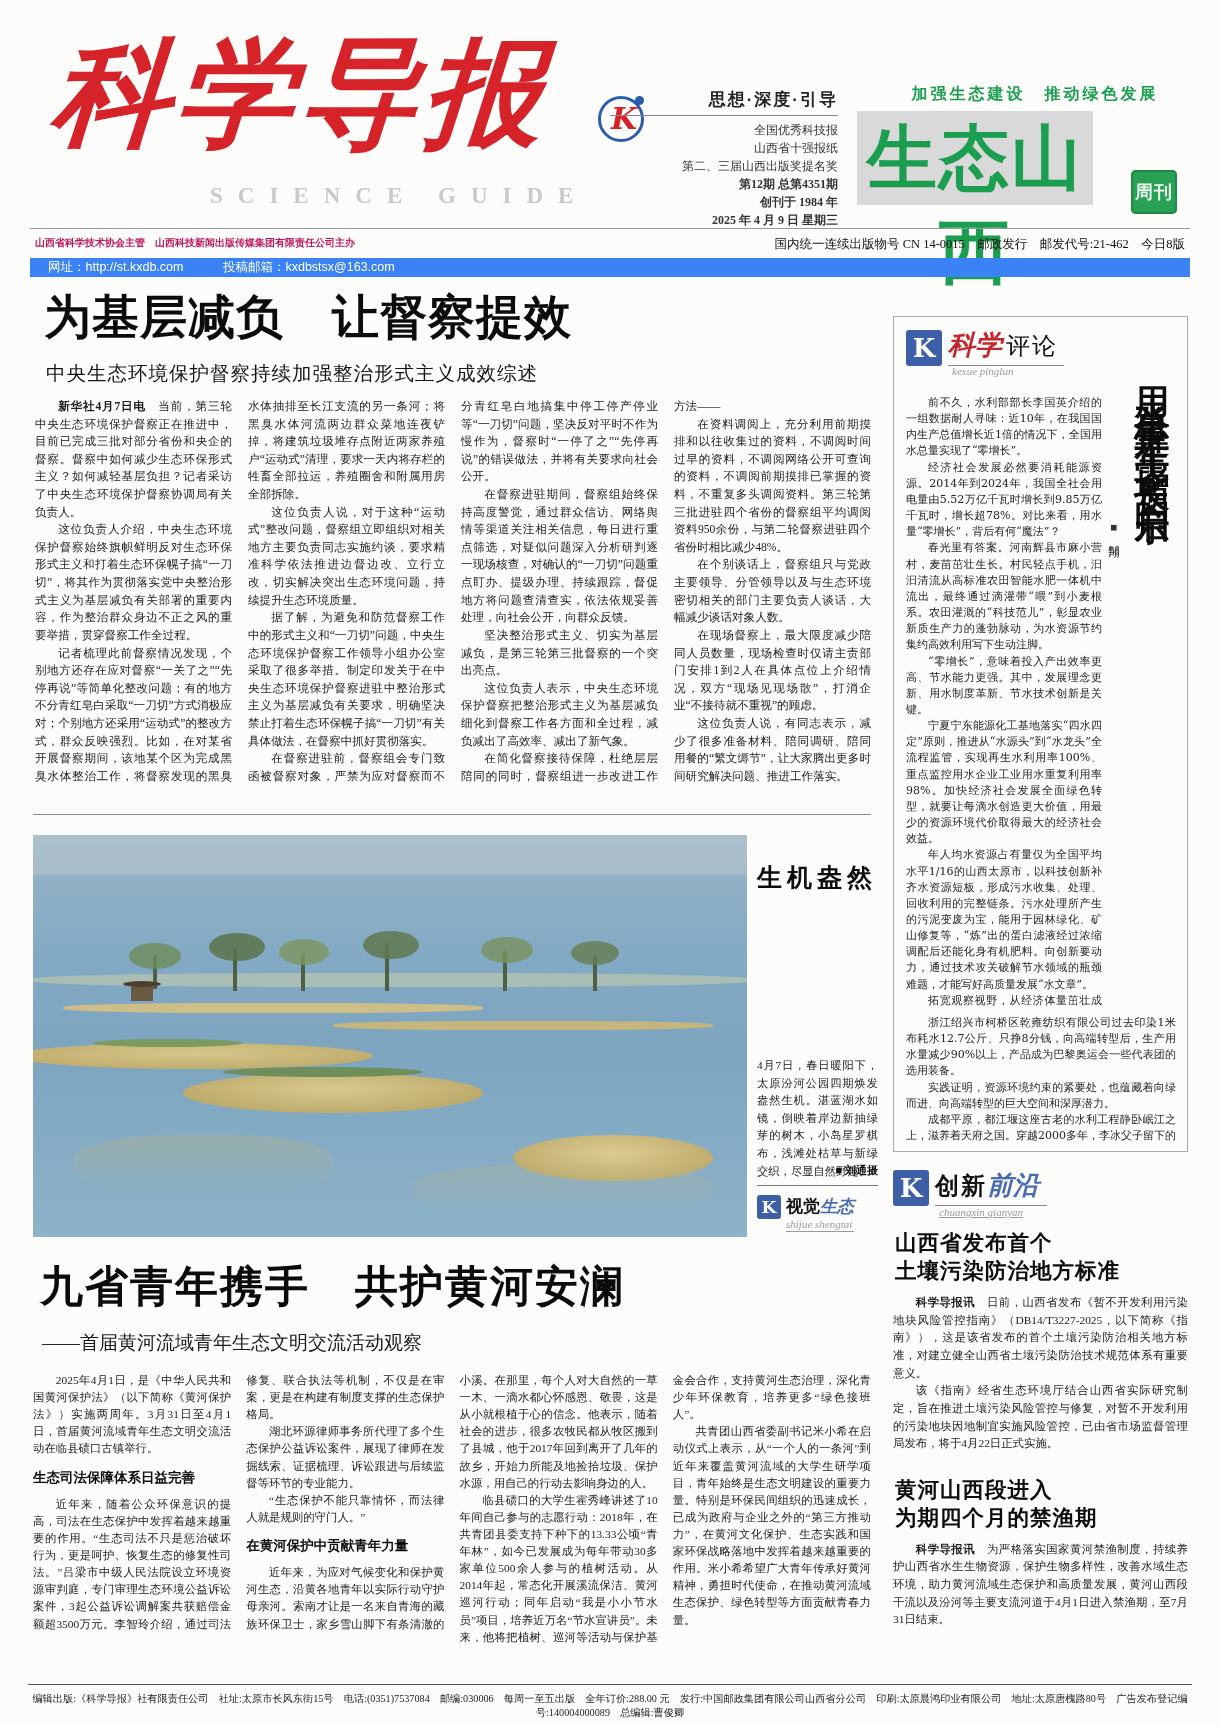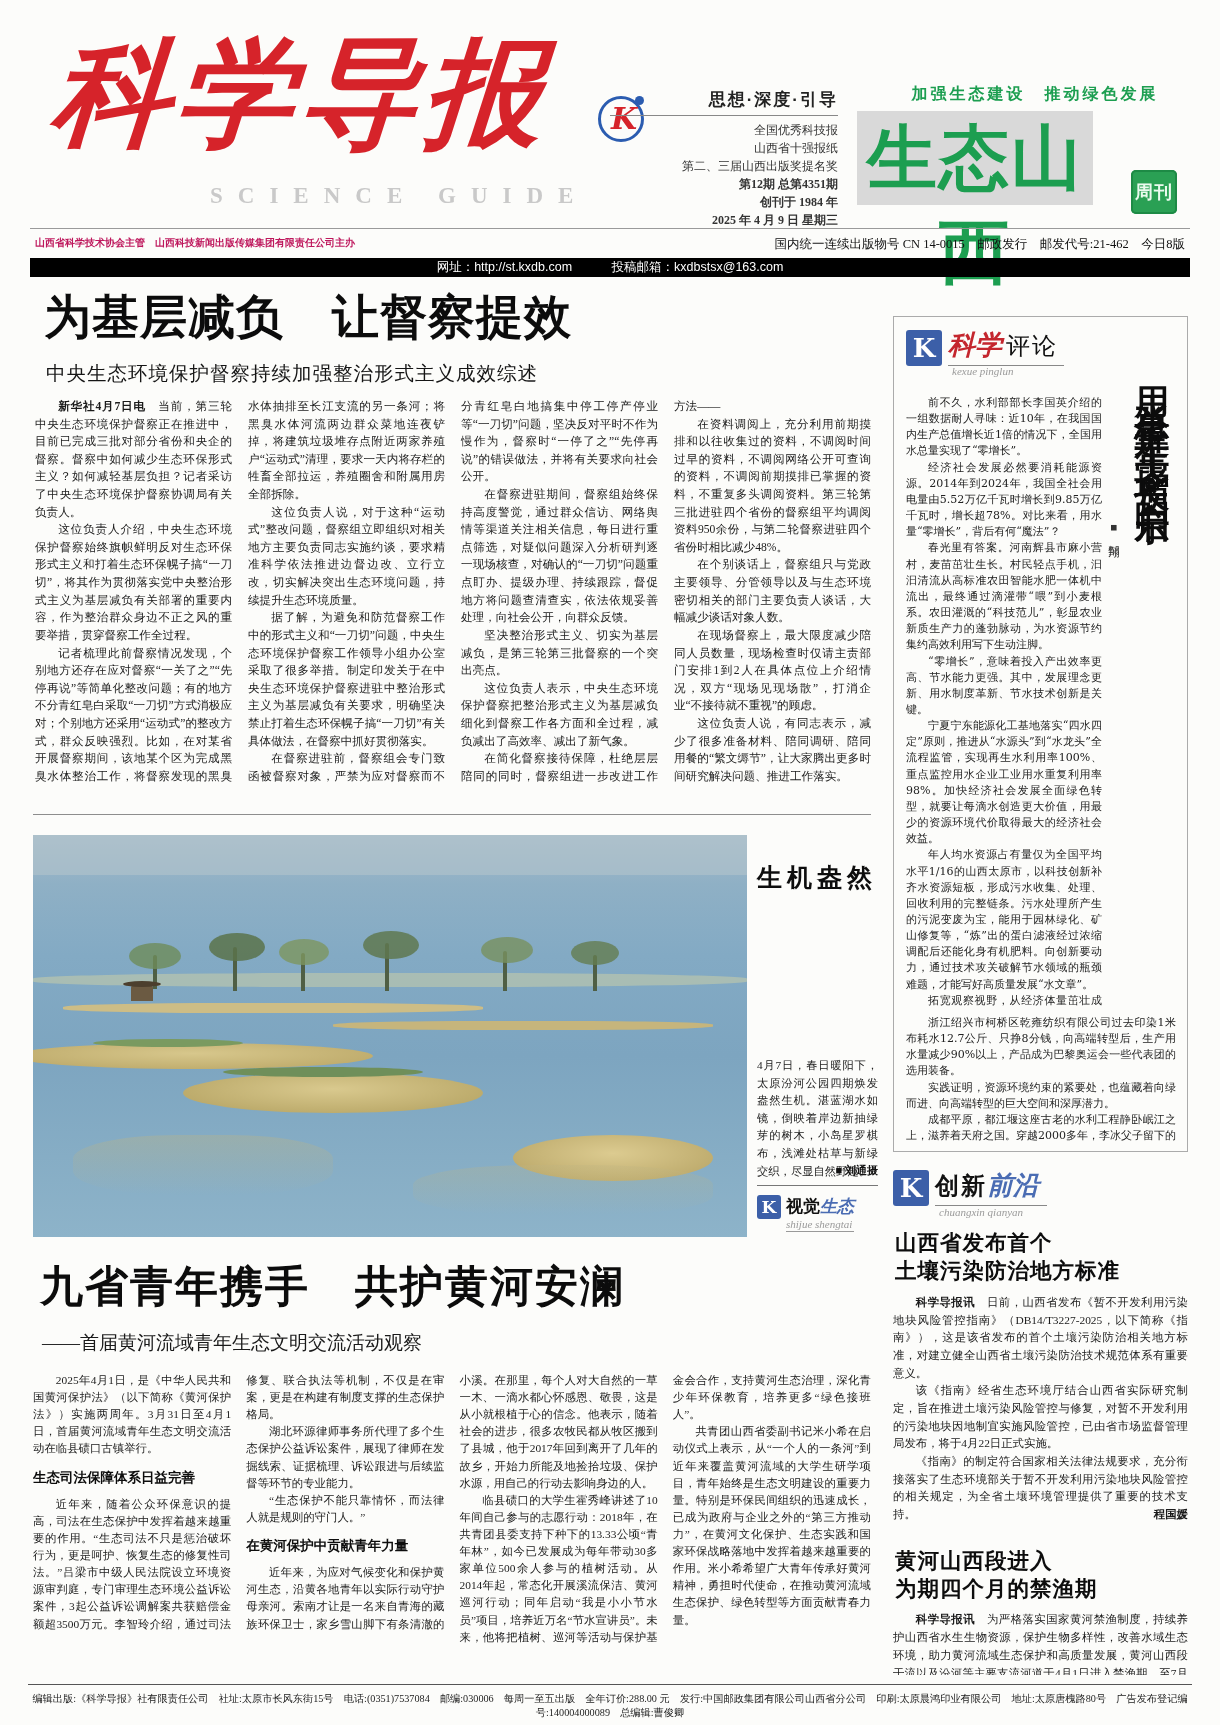--- a/index.html
+++ b/index.html
@@ -27,22 +27,22 @@
     text-align:center;}
   .eco-band .t{font-size:70px;line-height:94px;font-weight:900;color:#1c9e50;letter-spacing:2px;
     font-family:"DejaVu Serif",serif;}
   .weekly-seal{position:absolute;left:1131px;top:170px;width:46px;height:44px;background:#2aa054;
     border-radius:5px;color:#eafaee;font-size:18px;font-weight:bold;text-align:center;line-height:44px;
     letter-spacing:1px;font-family:"DejaVu Serif",serif;box-shadow:inset 0 0 0 2px #1d8a45;}
   .rule-top{position:absolute;left:30px;top:228px;width:1160px;border-top:1px solid #9a9a9a;}
   .pub-row{position:absolute;left:35px;top:236px;width:1150px;display:flex;justify-content:space-between;}
   .pub-left{font-size:10px;font-weight:bold;color:#be185d;}
   .pub-right{font-size:12.5px;color:#111;}
-  .url-bar{position:absolute;left:30px;top:258px;width:1160px;height:19px;background:#000000;color:#fff;
-    text-align:center;font-size:12.5px;line-height:19px;font-family:"Liberation Sans",sans-serif;}
+  .url-bar{position:absolute;left:30px;top:258px;width:1160px;height:19px;background:#3b82f6;color:#fff;
+    font-size:12.5px;line-height:19px;font-family:"Liberation Sans",sans-serif;}
   .url-bar span{margin:0 18px;}
   
   .lead-headline{position:absolute;left:44px;top:286px;width:830px;font-size:47px;font-weight:900;
     color:#0c0c0c;letter-spacing:1px;font-family:"Liberation Sans","DejaVu Sans",sans-serif;white-space:nowrap;}
   .lead-subhead{position:absolute;left:46px;top:360px;width:820px;font-size:19.5px;color:#151515;letter-spacing:1px;}
   .lead-cols{position:absolute;left:35px;top:398px;width:836px;height:402px;overflow:hidden;
     column-count:4;column-gap:16px;font-size:11.6px;line-height:1.52;text-align:justify;color:#1b1b1b;}
   .par{margin:0;text-indent:2em;}
   .par b{font-weight:bold;}
   .byline{float:right;font-weight:bold;padding-left:8px;}
@@ -88,21 +88,21 @@
   .vert-headline{position:absolute;right:12px;top:42px;height:716px;writing-mode:vertical-rl;
     font-size:35px;font-weight:900;color:#0c0c0c;letter-spacing:9px;
     font-family:"Liberation Sans","DejaVu Sans",sans-serif;}
   .vert-author{position:absolute;right:66px;top:204px;writing-mode:vertical-rl;font-size:11.5px;color:#333;}
   
   .innov{position:absolute;left:893px;top:1168px;width:295px;height:507px;overflow:hidden;}
   .innov-head{display:flex;align-items:flex-end;}
   .innov-words{margin-left:6px;border-bottom:1px solid #888;padding:0 8px 2px 0;}
   .innov-words .wblack{font-size:24px;color:#111;font-weight:bold;letter-spacing:2px;font-family:"Liberation Sans",sans-serif;text-align:right;}
   .innov-words .word-blue{font-size:26px;}
-  .innov-pin{margin-left:46px;display:block;}
+  .innov-pin{margin-left:46px;display:block;text-decoration:underline;}
   .art-title{font-size:21.5px;font-weight:900;line-height:1.3;color:#0d0d0d;margin:12px 0 8px 2px;
     font-family:"Liberation Sans",sans-serif;letter-spacing:1px;}
   .art-body{font-size:11.4px;line-height:1.55;text-align:justify;color:#1b1b1b;}
   
   .youth-headline{position:absolute;left:40px;top:1258px;width:830px;font-size:43px;font-weight:900;
     color:#0c0c0c;letter-spacing:2px;font-family:"DejaVu Serif",serif;white-space:nowrap;}
   .youth-subhead{position:absolute;left:42px;top:1330px;width:700px;font-size:19px;color:#1a1a1a;}
   .youth-cols{position:absolute;left:33px;top:1372px;width:838px;height:302px;overflow:hidden;
     column-count:4;column-gap:15px;font-size:11.4px;line-height:1.5;text-align:justify;color:#1b1b1b;}
   .col-subhead{font-size:13.5px;font-weight:bold;color:#0d0d0d;margin:10px 0 8px;
@@ -264,21 +264,20 @@
     </div>
     <span class="pinyin innov-pin">chuangxin  qianyan</span>
 
     <div class="art-title">
       <span style="display:block">山西省发布首个</span>
       <span style="display:block">土壤污染防治地方标准</span>
     </div>
     <div class="art-body">
         <p class="par"><b>科学导报讯　</b>日前，山西省发布《暂不开发利用污染地块风险管控指南》（DB14/T3227-2025，以下简称《指南》），这是该省发布的首个土壤污染防治相关地方标准，对建立健全山西省土壤污染防治技术规范体系有重要意义。</p>
         <p class="par">该《指南》经省生态环境厅结合山西省实际研究制定，旨在推进土壤污染风险管控与修复，对暂不开发利用的污染地块因地制宜实施风险管控，已由省市场监督管理局发布，将于4月22日正式实施。</p>
-        <p class="par">《指南》的制定符合国家相关法律法规要求，充分衔接落实了生态环境部关于暂不开发利用污染地块风险管控的相关规定，为全省土壤环境管理提供了重要的技术支持。<span class="byline">程国媛</span></p>
       </div>
 
     <div class="art-title" style="margin-top:24px;">
       <span style="display:block">黄河山西段进入</span>
       <span style="display:block">为期四个月的禁渔期</span>
     </div>
     <div class="art-body">
         <p class="par"><b>科学导报讯　</b>为严格落实国家黄河禁渔制度，持续养护山西省水生生物资源，保护生物多样性，改善水域生态环境，助力黄河流域生态保护和高质量发展，黄河山西段干流以及汾河等主要支流河道于4月1日进入禁渔期，至7月31日结束。</p>
       </div>
   </div>

